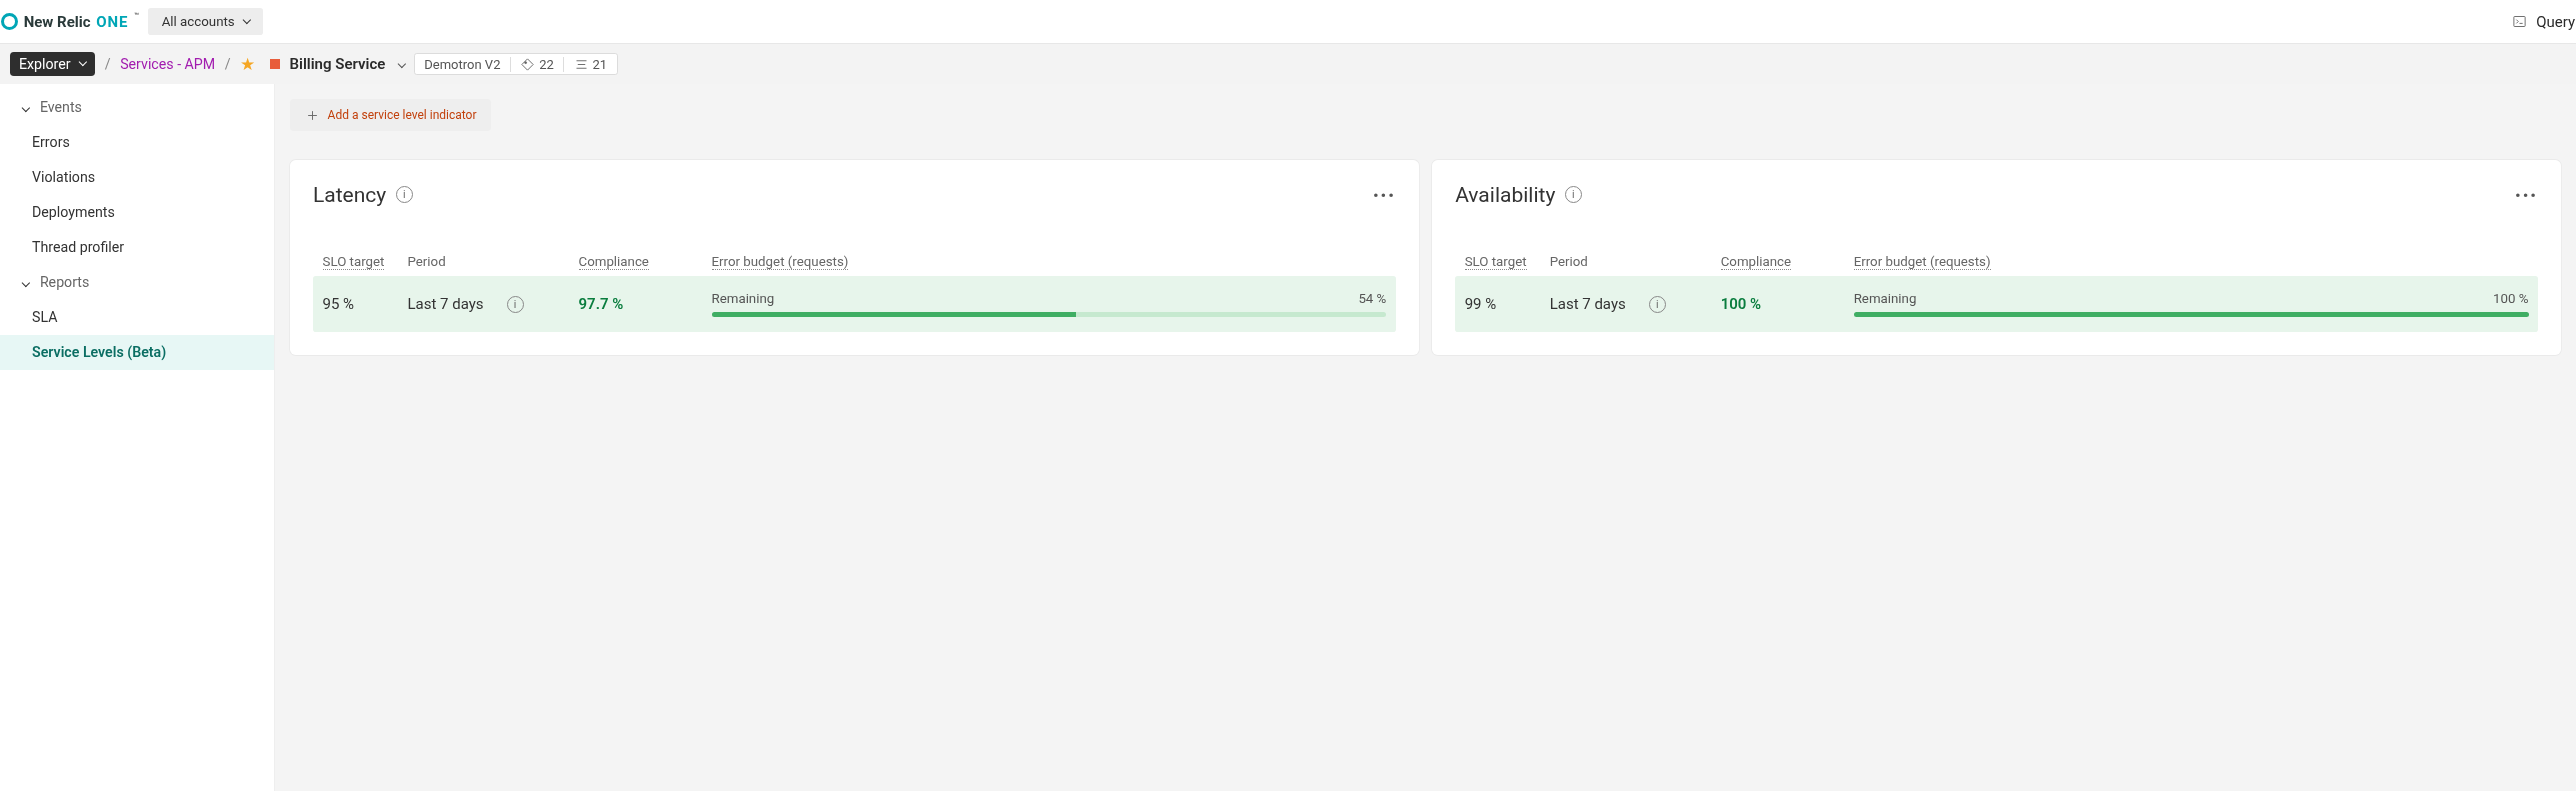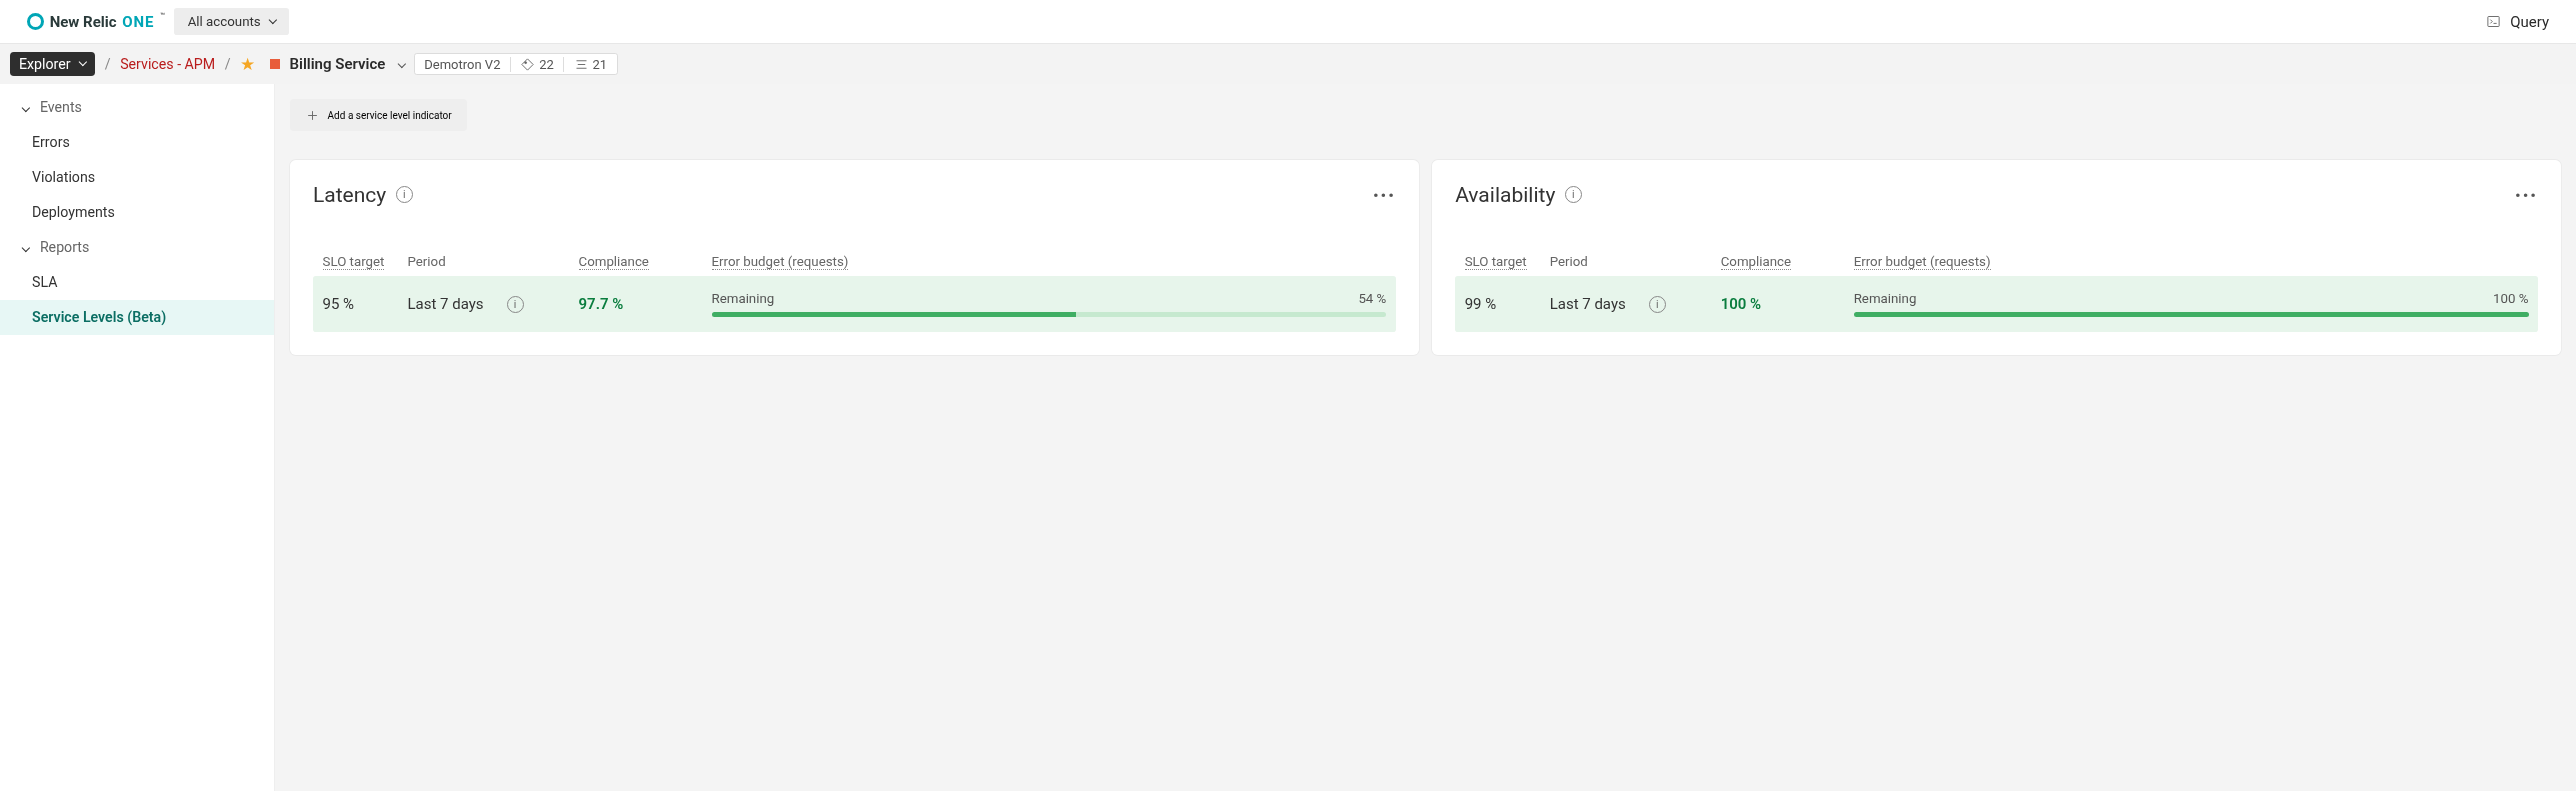--- a/index.html
+++ b/index.html
@@ -1,43 +1,43 @@
 <!DOCTYPE html>
 <html style="font-size:15px"><head>
 <meta charset="utf-8">
 <style>
   * { box-sizing: border-box; margin: 0; padding: 0; font-family: -apple-system, BlinkMacSystemFont, "Segoe UI", Roboto, Helvetica, Arial, sans-serif; }
   body { background: #fff; color: #2a2a2a; font-size: 13.3px; overflow:hidden;}
-  .topbar { display: flex; align-items: center; height: 44px; padding: 0 27px; border-bottom: 0.9px solid #e7e7e7; gap: 9.5px; }
+  .topbar { display: flex; align-items: center; height: 44px; padding: 0 1px; border-bottom: 0.9px solid #e7e7e7; gap: 9.5px; }
   .logo { display:flex; align-items:center; gap:5.7px; font-weight:700; font-size:15px; color:#2a3a3a;}
   .logo-icon { width:17px; height:17px; border-radius:50%; border:3.8px solid #00a6b6; box-sizing:border-box;}
   .logo sup { font-size:7.6px; color:#555; position:relative; top:-5.7px;}
   .accounts { background:#ededed; border:none; padding:5.7px 13.3px; border-radius:2.8px; font-size:13.3px; color:#333; display:flex; align-items:center; gap:5.7px; cursor:pointer;}
   .searchwrap { flex:0 0 auto; margin-left:313px;}
   .search { display:flex; align-items:center; background:#ededed; border-radius:2.8px; height:32px; padding:0 9.5px; width:551px; gap:7.6px; }
   .search input { flex:1; background:transparent; border:none; outline:none; font-size:14.2px; color:#333;}
   .kbd { background:#e2e2e2; border-radius:2.8px; font-size:10.4px; padding:1.9px 5.7px; color:#333;}
   .topbar-right { margin-left:auto; display:flex; align-items:center; gap:9.5px; font-size:15px; padding-right:0;}
   .breadcrumbbar { display:flex; align-items:center; height:40px; background:#f3f3f3; padding:0 9.5px; gap:9.5px; font-size:14.2px;}
   .explorer-pill { background:#2e2e2e; color:#fff; border-radius:3.8px; padding:3.8px 9.5px; display:flex; align-items:center; gap:5.7px; font-size:14.2px;}
   .crumb-sep { color:#888;}
-  .crumb-link { color:#b91c1c;}
+  .crumb-link { color:#a21caf;}
   .star { color:#f5a623; font-size:17px;}
   .sqdot { width:9.5px; height:9.5px; background:#e85d3b; display:inline-block; margin-left:5.7px;}
   .service-name { font-weight:600; font-size:15px;}
   .meta-pill { border:0.9px solid #dcdcdc; background:#fff; border-radius:2.8px; padding:2.8px 9.5px; display:flex; align-items:center; gap:9.5px; font-size:13px; color:#555;}
   .meta-sep { width:0.9px; height:15px; background:#ddd;}
   .body { display:flex; height:calc(100vh - 84px); }
   .sidebar { width:275px; border-right:0.9px solid #eee; padding-top:5.7px; background:#fff;}
   .side-item { padding:9.5px 19px; font-size:14.2px; color:#333; cursor:pointer;}
   .side-item.indent { padding-left:32px;}
   .side-header { display:flex; align-items:center; gap:11.4px; padding:9.5px 19px; color:#666; font-size:14.2px;}
   .side-item.active { background:#e7f7f5; color:#0b6e63; font-weight:600;}
   .main { flex:1; background:#f4f4f4; padding:15px; overflow:auto;}
-  .add-sli { background:#eeeeee; border:none; padding:8.5px 15px; border-radius:3.8px; display:flex; align-items:center; gap:7.6px; font-size:10px; color:#000000; cursor:pointer;}
+  .add-sli { background:#eeeeee; border:none; padding:8.5px 15px; border-radius:3.8px; display:flex; align-items:center; gap:7.6px; font-size:12px; color:#c2410c; cursor:pointer;}
   .cards { display:flex; gap:13.3px; margin-top:28.5px;}
   .card { background:#fff; border-radius:5.7px; flex:1; padding:23px; box-shadow:0 0 0 0.9px rgba(0,0,0,0.04);}
   .card-head { display:flex; align-items:center; justify-content:space-between; margin-bottom:47px;}
   .card-title { font-size:21px; color:#333; display:flex; align-items:center; gap:9.5px;}
   .info-ic { width:17px; height:17px; border:1.4px solid #888; border-radius:50%; display:inline-flex; align-items:center; justify-content:center; font-size:10.4px; color:#666;}
   .dots { color:#555; font-size:17px; letter-spacing:1.9px; cursor:pointer;}
   .slo-head { display:flex; font-size:13.3px; color:#666; padding:0 9.5px 7.6px 9.5px;}
   .col-target { width:85px;}
   .col-period { width:171px;}
   .col-comp { width:133px;}
@@ -112,20 +112,21 @@
 
 <div class="body">
   <div class="sidebar">
     <div class="side-header">
       <span class="chev-sm" style="color:#333"></span>
       <span>Events</span>
     </div>
     <div class="side-item indent"><span>Errors</span></div>
     <div class="side-item indent"><span>Violations</span></div>
     <div class="side-item indent"><span>Deployments</span></div>
+    <div class="side-item indent"><span>Thread profiler</span></div>
     <div class="side-header">
       <span class="chev-sm" style="color:#333"></span>
       <span>Reports</span>
     </div>
     <div class="side-item indent"><span>SLA</span></div>
     <div class="side-item indent active"><span>Service Levels (Beta)</span></div>
   </div>
 
   <div class="main">
     <button class="add-sli">

